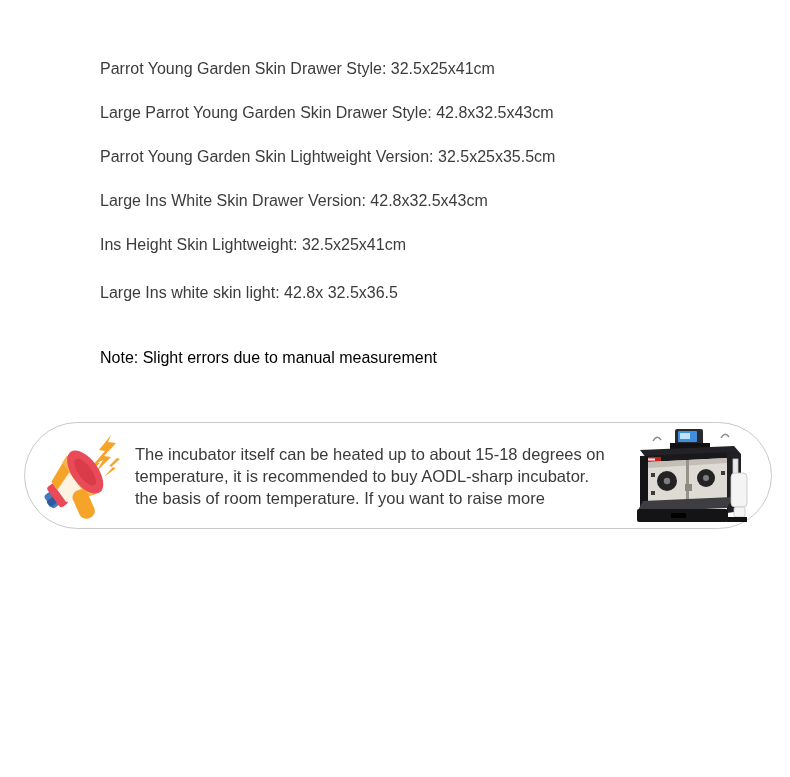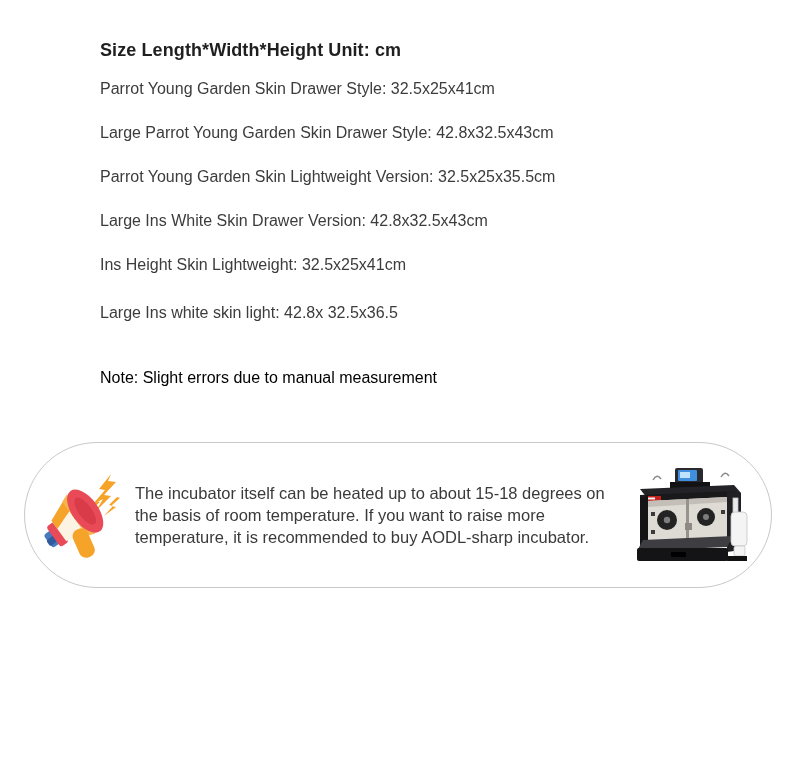--- a/index.html
+++ b/index.html
@@ -20,41 +20,40 @@
   .size-line:nth-child(5){margin-bottom:29px;}
   .size-line:nth-child(6),
   .size-line:nth-child(7),
   .size-line:nth-child(8){margin-bottom:27px;}
   .size-line:last-child{margin-bottom:0;}
   .note-line{
     margin-top:46px;font-size:16px;line-height:19px;color:#000000;
   }
   .banner{
     box-sizing:border-box;
-    width:748px;height:146px;
+    width:748px;height:107px;
     margin:55px 0 0 24px;
     border:1px solid #c9c9c9;
     border-radius:73px;
     background:#ffffff;
     display:flex;align-items:center;
   }
   .megaphone-wrap{flex:none;margin-left:10px;width:88px;height:98px;}
   .banner-text{
     flex:none;margin-left:12px;width:502px;
     font-size:16.5px;line-height:22px;color:#3a3a3a;
   }
   .banner-text div{white-space:nowrap;}
   .incubator-wrap{flex:none;margin-left:auto;margin-right:26px;width:112px;height:94px;}
 </style>
 </head>
 <body>
 
 <div class="content">
 
-  <h1 class="page-title">Size Length*Width*Height Unit: cm</h1>
 
   <div class="size-list">
     <div class="size-line">Parrot Young Garden Skin Drawer Style: 32.5x25x41cm</div>
     <div class="size-line">Large Parrot Young Garden Skin Drawer Style: 42.8x32.5x43cm</div>
     <div class="size-line">Parrot Young Garden Skin Lightweight Version: 32.5x25x35.5cm</div>
     <div class="size-line">Large Ins White Skin Drawer Version: 42.8x32.5x43cm</div>
     <div class="size-line">Ins Height Skin Lightweight: 32.5x25x41cm</div>
     <div class="size-line">Large Ins white skin light: 42.8x 32.5x36.5</div>
   </div>
 
@@ -79,22 +78,22 @@
         <polygon points="42,31 50,28 50,76 42,73" fill="#f8b44c"></polygon>
         <ellipse cx="55" cy="52" rx="13" ry="25" fill="#e84a57"></ellipse>
         <ellipse cx="55" cy="52" rx="6.5" ry="16" fill="#d93b49"></ellipse>
         <rect x="27" y="62" width="16" height="30" rx="7" fill="#f6a32a" transform="rotate(12 35 77)"></rect>
       </g>
     </svg>
   </div>
 
   <div class="banner-text">
     <div>The incubator itself can be heated up to about 15-18 degrees on</div>
+    <div>temperature, it is recommended to buy AODL-sharp incubator.</div>
     <div>the basis of room temperature. If you want to raise more</div>
-    <div>temperature, it is recommended to buy AODL-sharp incubator.</div>
   </div>
 
   <div class="incubator-wrap">
     <svg width="112" height="94" viewBox="0 0 112 94" xmlns="http://www.w3.org/2000/svg">
       <path d="M16 12 q4 -7 8 -1" stroke="#8a8a8a" stroke-width="1.5" fill="none"></path>
       <path d="M84 9 q4 -7 8 -1" stroke="#8a8a8a" stroke-width="1.5" fill="none"></path>
       <rect x="38" y="0" width="28" height="16" rx="2" fill="#2a2a2e"></rect>
       <rect x="41" y="2" width="19" height="11" rx="1" fill="#3f8fde"></rect>
       <rect x="43" y="4" width="10" height="6" fill="#bfe3ff"></rect>
       <rect x="33" y="14" width="40" height="7" fill="#121214"></rect>

